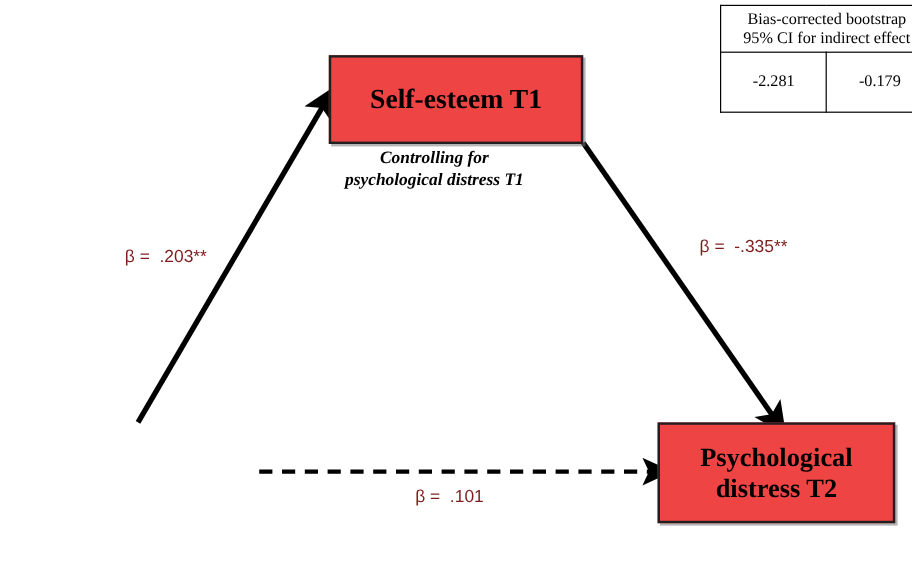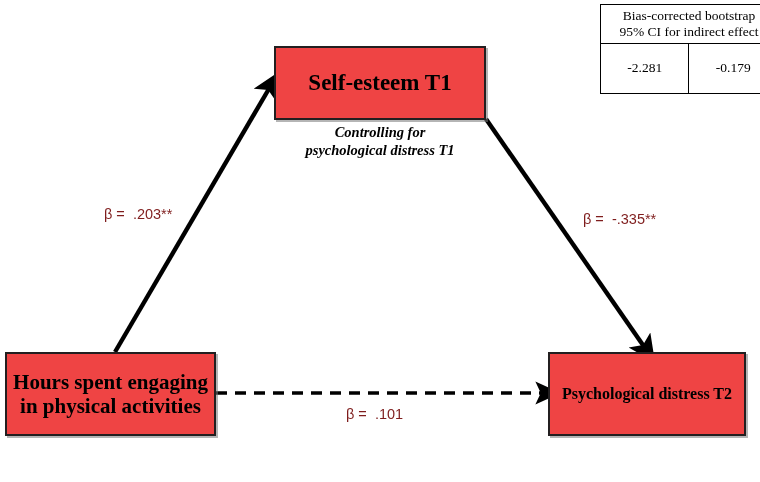--- a/index.html
+++ b/index.html
@@ -52,55 +52,55 @@
     top: 352px;
     width: 211px;
     height: 84px;
     font-size: 21px;
   }
   #node-outcome {
     left: 548px;
     top: 352px;
     width: 198px;
     height: 84px;
-    font-size: 16px;
+    font-size: 22px;
   }
   .node-text {
     padding: 0 4px;
   }
   .caption {
     position: absolute;
     font-family: "Liberation Serif", serif;
     font-weight: bold;
     font-style: italic;
     font-size: 14.5px;
     color: #000000;
     text-align: center;
     line-height: 1.22;
     white-space: pre-line;
   }
   #caption-mediator {
-    left: 274px;
+    left: 256px;
     top: 124px;
     width: 212px;
   }
   #caption-outcome {
     left: 530px;
     top: 440px;
     width: 230px;
   }
   .path-label {
     position: absolute;
     font-family: "Liberation Sans", sans-serif;
     font-size: 14.5px;
     color: #7f1d1d;
     white-space: pre;
   }
   #label-a { left: 104px; top: 206px; }
-  #label-b { left: 583px; top: 211px; }
+  #label-b { left: 583px; top: 198px; }
   #label-c { left: 346px; top: 406px; }
 
   #stats-table {
     position: absolute;
     left: 568px;
     top: 4px;
     width: 178px;
     border: 1.5px solid #000000;
     border-collapse: collapse;
     background: #ffffff;
@@ -137,25 +137,20 @@
       </marker>
     </defs>
 
     <line x1="115" y1="352" x2="270" y2="87" stroke="#000000" stroke-width="4.4" marker-end="url(#arrowhead-solid)"></line>
 
     <line x1="486" y1="119" x2="645" y2="348" stroke="#000000" stroke-width="4.4" marker-end="url(#arrowhead-solid)"></line>
 
     <line x1="216" y1="393" x2="544" y2="393" stroke="#000000" stroke-width="3.6" stroke-dasharray="11,8" marker-end="url(#arrowhead-dashed)"></line>
   </svg>
 
-  <div class="node" id="node-predictor">
-    <span class="node-text">Hours spent
-engaging in
-physical activities</span>
-  </div>
 
   <div class="node" id="node-mediator">
     <span class="node-text">Self-esteem T1</span>
   </div>
 
   <div class="node" id="node-outcome">
     <span class="node-text">Psychological
 distress T2</span>
   </div>
 

